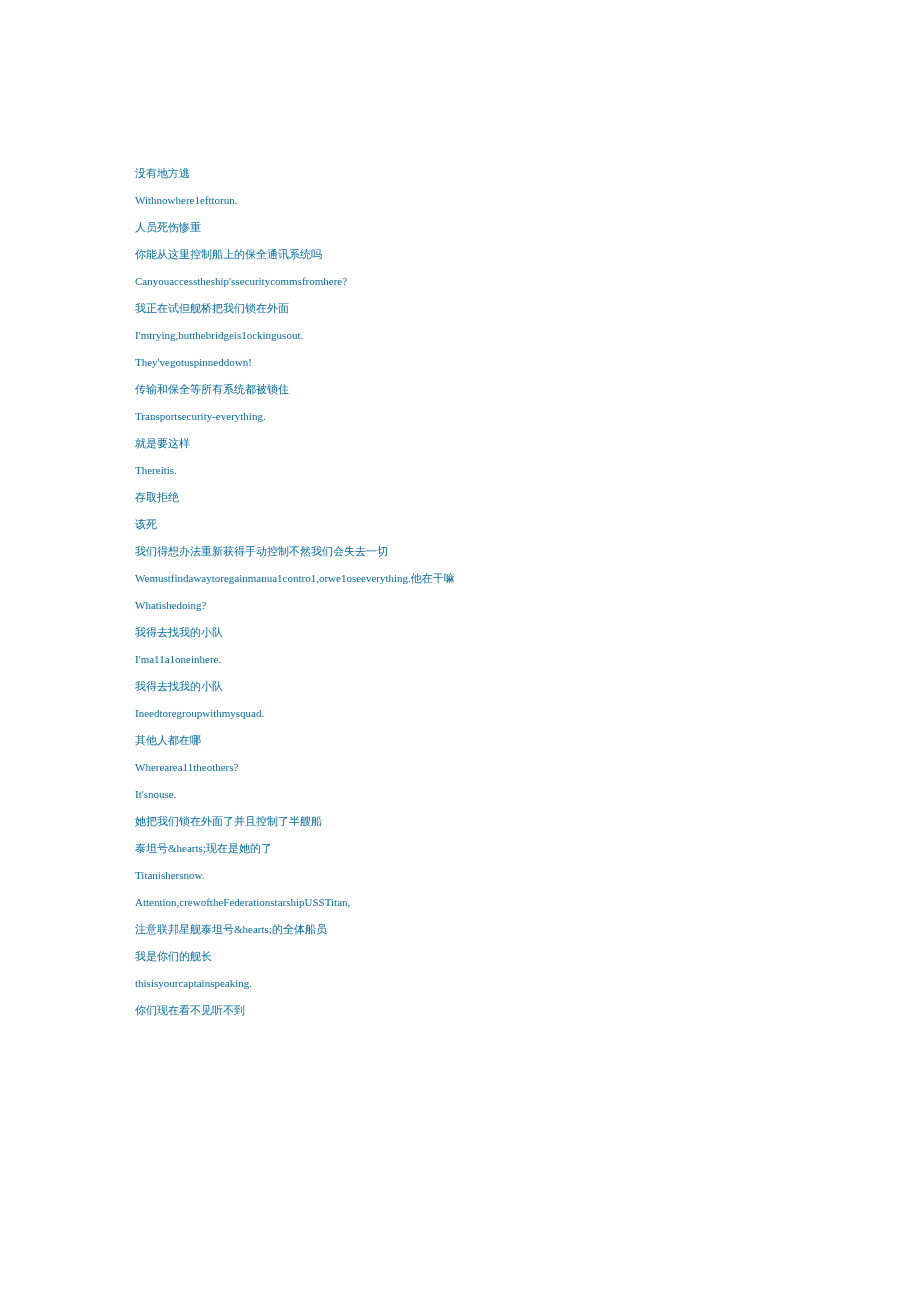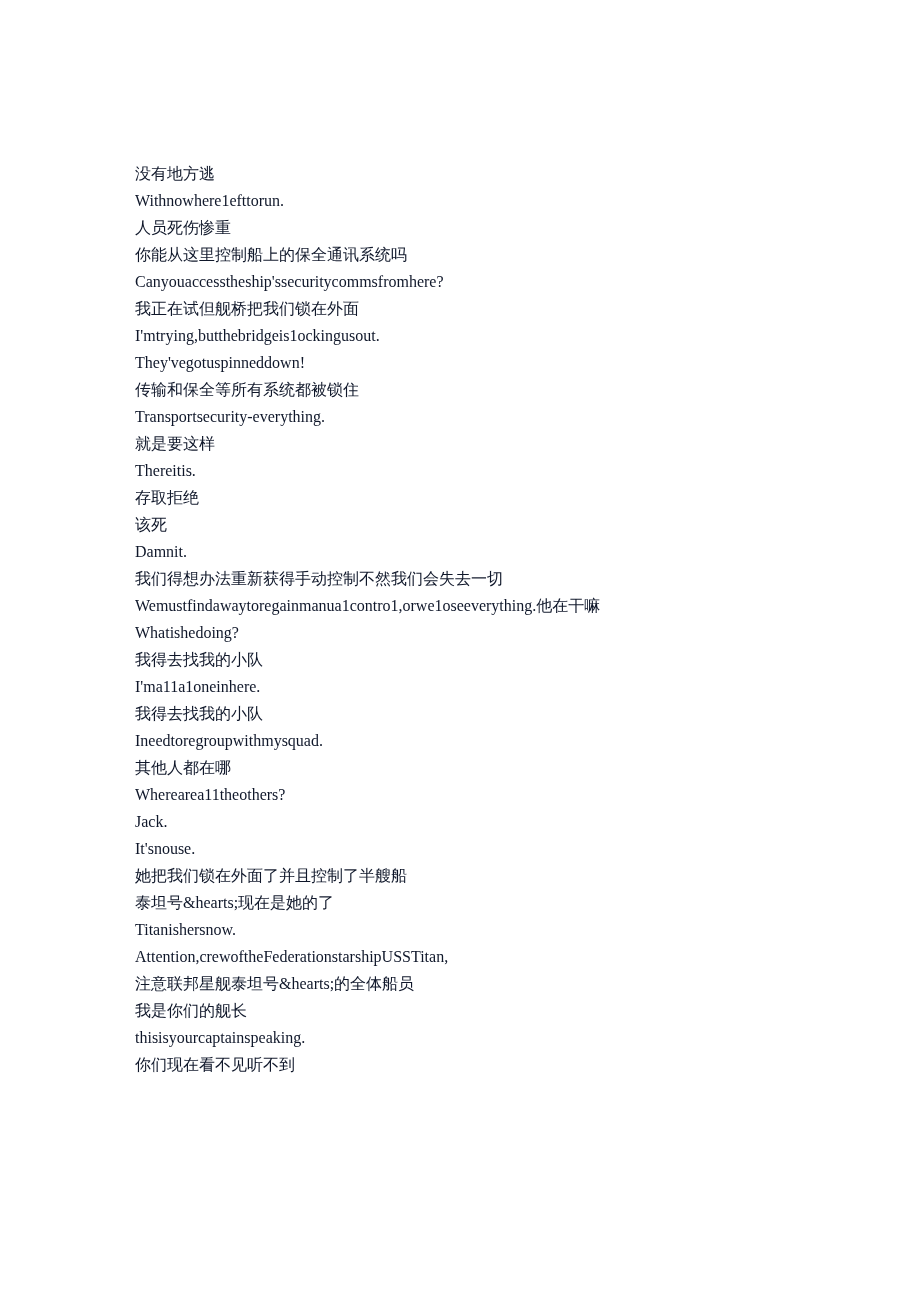--- a/index.html
+++ b/index.html
@@ -8,23 +8,23 @@
     background: #ffffff;
     font-family: "SimSun", "宋体", serif;
     width: 920px;
     height: 1301px;
     overflow: hidden;
   }
   .page {
     padding: 160px 135px 0 135px;
   }
   .line {
-    font-size: 16px;
+    font-size: 11px;
     line-height: 27px;
-    color: #0f172a;
+    color: #0369a1;
     white-space: pre-wrap;
   }
 </style>
 </head>
 <body>
 
 <div class="page">
   <div class="line">没有地方逃</div>
   <div class="line">Withnowhere1efttorun.</div>
   <div class="line">人员死伤惨重</div>
@@ -32,31 +32,29 @@
   <div class="line">Canyouaccesstheship'ssecuritycommsfromhere?</div>
   <div class="line">我正在试但舰桥把我们锁在外面</div>
   <div class="line">I'mtrying,butthebridgeis1ockingusout.</div>
   <div class="line">They'vegotuspinneddown!</div>
   <div class="line">传输和保全等所有系统都被锁住</div>
   <div class="line">Transportsecurity-everything.</div>
   <div class="line">就是要这样</div>
   <div class="line">Thereitis.</div>
   <div class="line">存取拒绝</div>
   <div class="line">该死</div>
-  <div class="line">Damnit.</div>
   <div class="line">我们得想办法重新获得手动控制不然我们会失去一切</div>
   <div class="line">Wemustfindawaytoregainmanua1contro1,orwe1oseeverything.他在干嘛</div>
   <div class="line">Whatishedoing?</div>
   <div class="line">我得去找我的小队</div>
   <div class="line">I'ma11a1oneinhere.</div>
   <div class="line">我得去找我的小队</div>
   <div class="line">Ineedtoregroupwithmysquad.</div>
   <div class="line">其他人都在哪</div>
   <div class="line">Wherearea11theothers?</div>
-  <div class="line">Jack.</div>
   <div class="line">It'snouse.</div>
   <div class="line">她把我们锁在外面了并且控制了半艘船</div>
   <div class="line">泰坦号&amp;hearts;现在是她的了</div>
   <div class="line">Titanishersnow.</div>
   <div class="line">Attention,crewoftheFederationstarshipUSSTitan,</div>
   <div class="line">注意联邦星舰泰坦号&amp;hearts;的全体船员</div>
   <div class="line">我是你们的舰长</div>
   <div class="line">thisisyourcaptainspeaking.</div>
   <div class="line">你们现在看不见听不到</div>
 </div>

